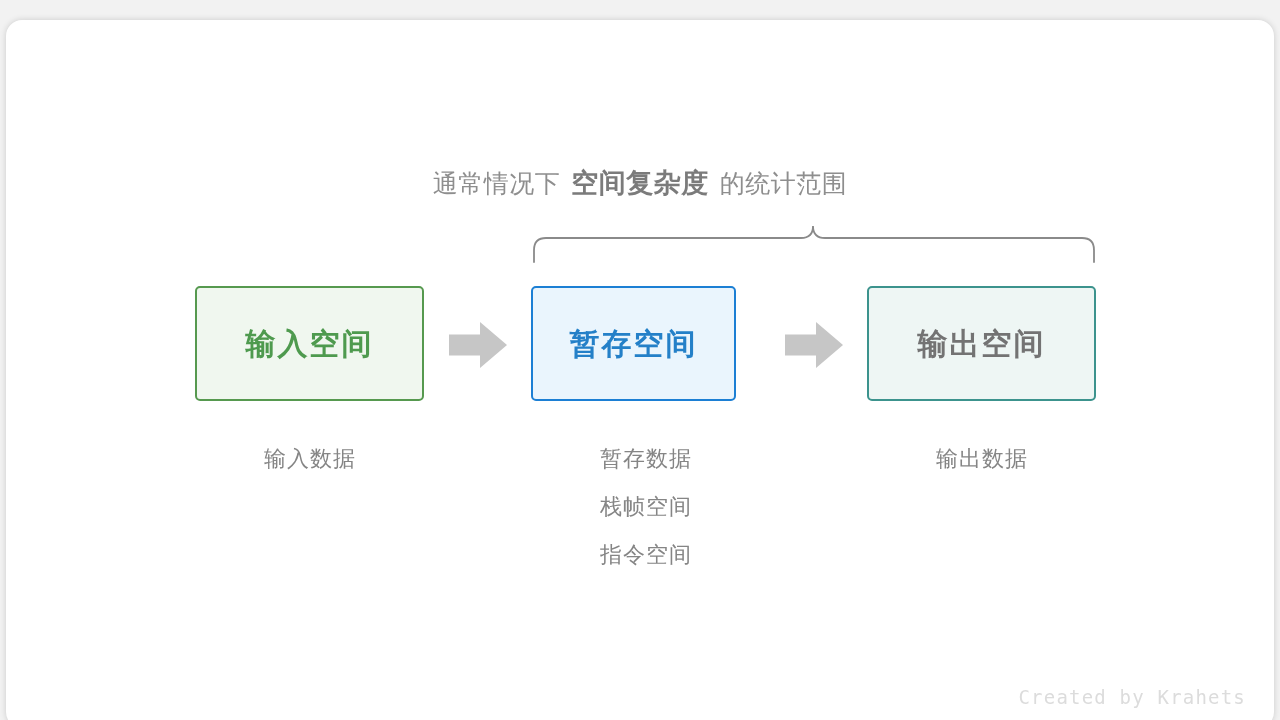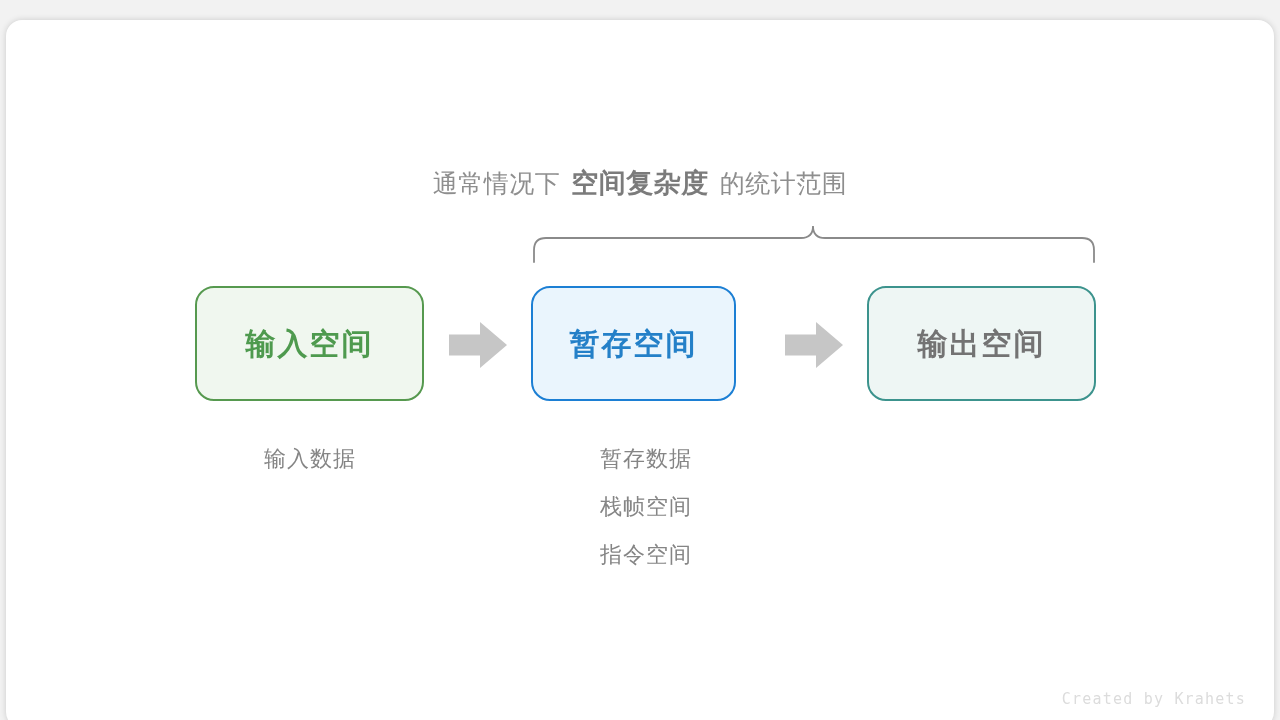--- a/index.html
+++ b/index.html
@@ -66,21 +66,21 @@
     left: 518px;
     top: 196px;
     width: 580px;
     height: 54px;
   }
 
   
   .box {
     position: absolute;
     box-sizing: border-box;
-    border-radius: 19px;
+    border-radius: 5px;
     border-width: 2px;
     border-style: solid;
     display: flex;
     align-items: center;
     justify-content: center;
   }
   .box-label {
     font-size: 30px;
     font-weight: bold;
     letter-spacing: 2px;
@@ -141,21 +141,21 @@
   #caption-temp   { left: 510px; top: 415px; }
   #caption-output { left: 846px; top: 415px; }
   .caption div { white-space: nowrap; }
 
   
   #watermark {
     position: absolute;
     right: 28px;
     bottom: 20px;
     font-family: "DejaVu Sans Mono", "Liberation Mono", monospace;
-    font-size: 15px;
+    font-size: 19px;
     color: #dcdcdc;
     letter-spacing: 1.2px;
     white-space: nowrap;
   }
 </style>
 </head>
 <body>
 
 <div id="canvas">
   <div id="card">
@@ -199,17 +199,20 @@
     <div class="caption" id="caption-input">
       <div>输入数据</div>
     </div>
 
     <div class="caption" id="caption-temp">
       <div>暂存数据</div>
       <div>栈帧空间</div>
       <div>指令空间</div>
     </div>
 
+    <div class="caption" id="caption-output">
+      <div>输出数据</div>
+    </div>
 
     <div id="watermark">Created by Krahets</div>
 
   </div>
 </div>
 
 </body></html>

